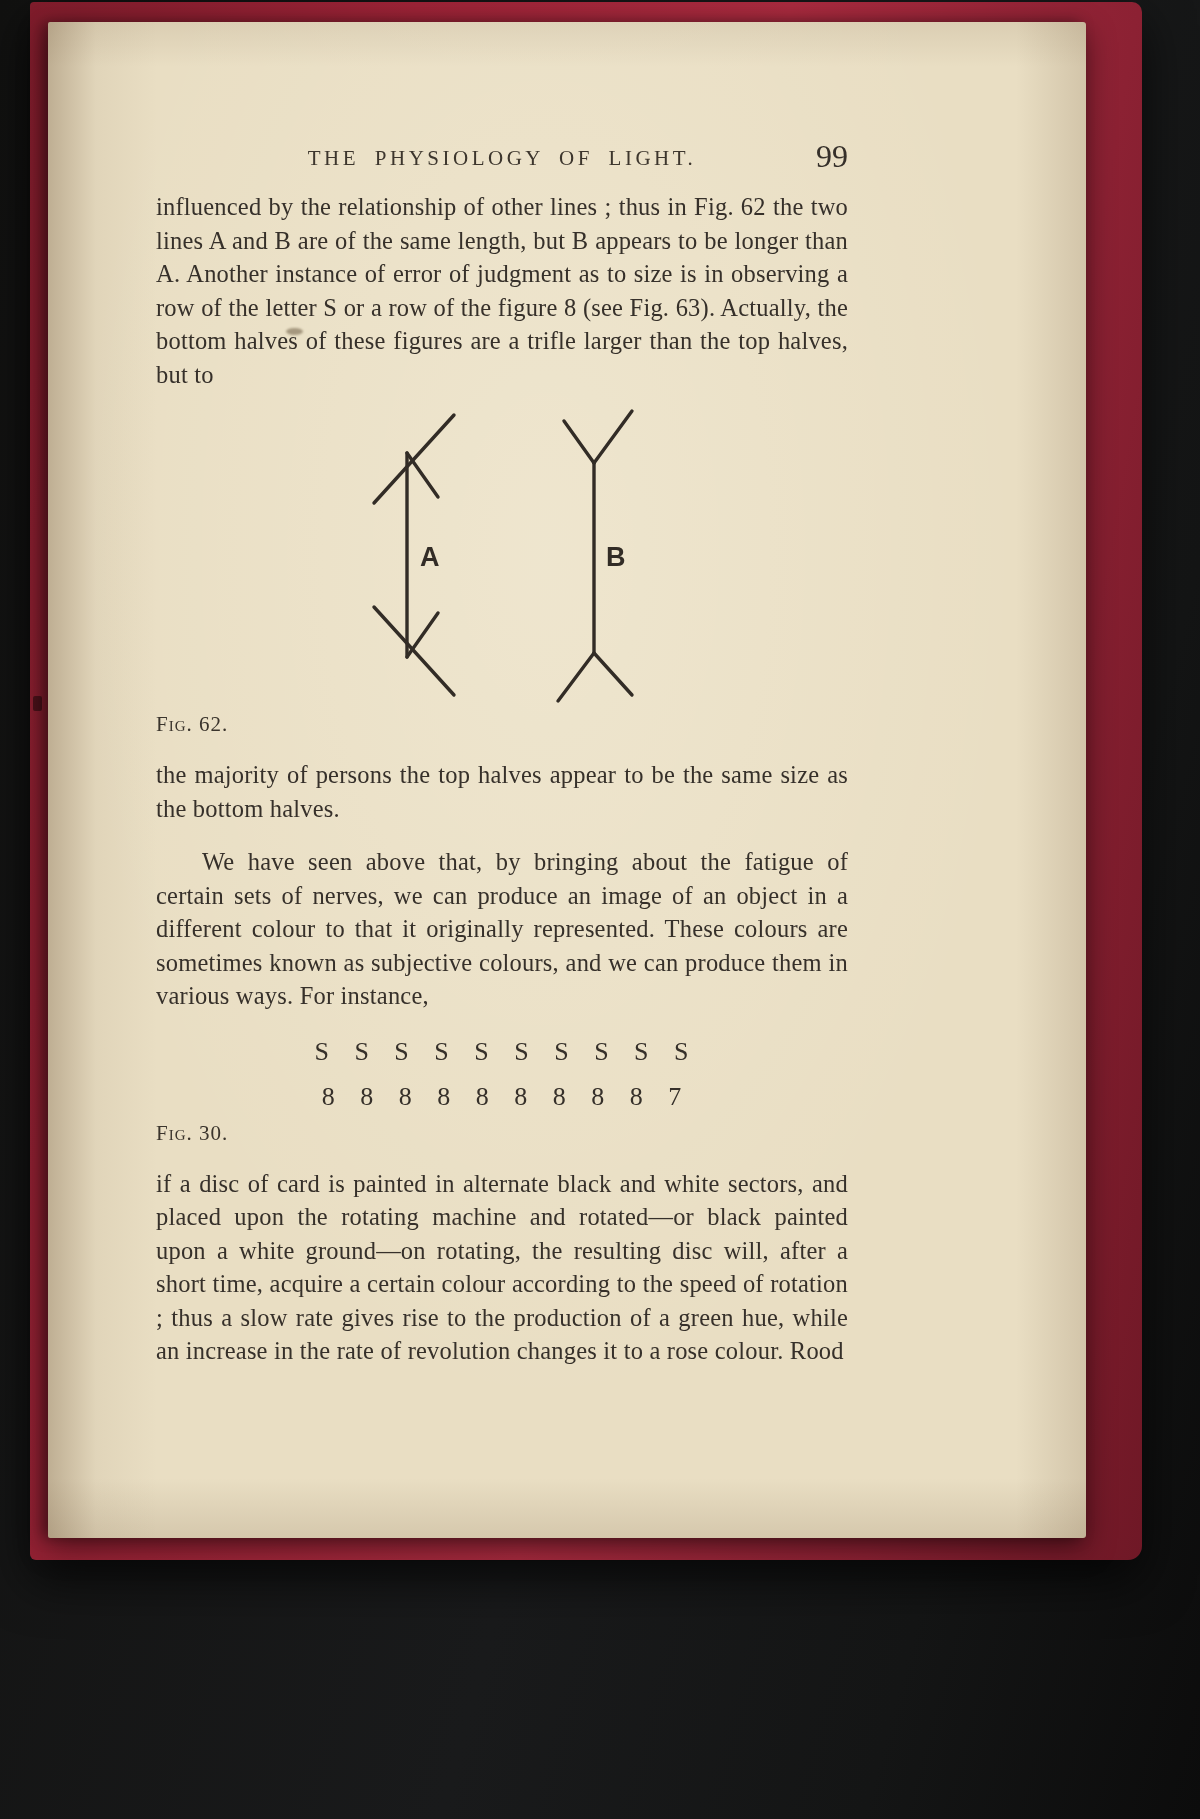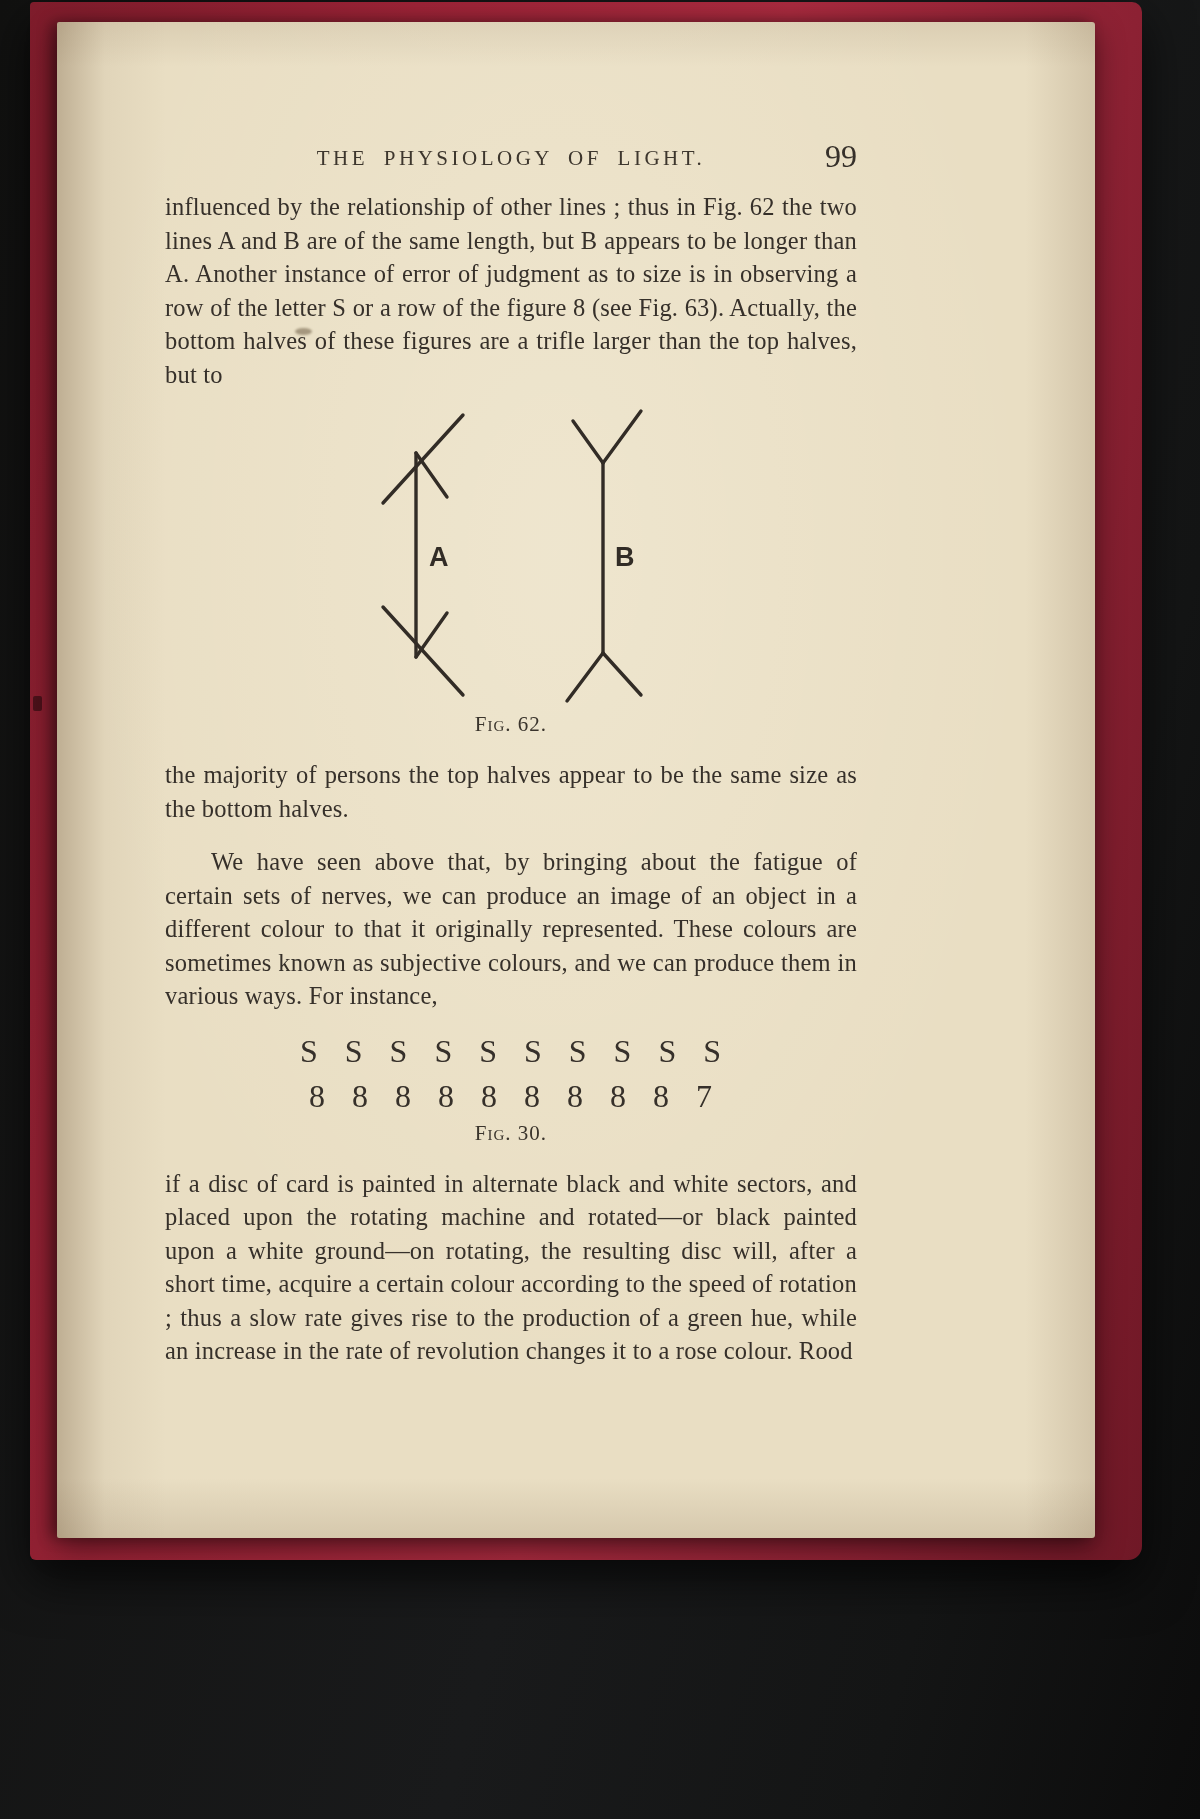--- a/index.html
+++ b/index.html
@@ -33,21 +33,21 @@
     border-radius:4px 10px 14px 6px;
     box-shadow: 0 20px 50px rgba(0,0,0,0.65);
   }
   .cover-tick {
     position:absolute; left:3px; top:694px; width:9px; height:15px;
     background:rgba(25,8,10,0.55); border-radius:2px;
   }
 
   
   .page {
-    position:absolute; left:57px; top:22px; width:1038px; height:1516px;
+    position:absolute; left:48px; top:22px; width:1038px; height:1516px;
     background:
       radial-gradient(ellipse at 48% 35%, rgba(255,252,240,0.25), rgba(255,252,240,0) 62%),
       linear-gradient(90deg, rgba(92,64,35,0.30) 0px, rgba(92,64,35,0.06) 48px, rgba(0,0,0,0) 110px),
       linear-gradient(270deg, rgba(92,64,35,0.16) 0px, rgba(0,0,0,0) 70px),
       linear-gradient(0deg, rgba(92,64,35,0.14) 0px, rgba(0,0,0,0) 60px),
       linear-gradient(180deg, rgba(92,64,35,0.10) 0px, rgba(0,0,0,0) 45px),
       #e9dec3;
     border-radius:2px 3px 3px 2px;
     box-shadow: -6px 0 14px rgba(0,0,0,0.35), 0 10px 30px rgba(0,0,0,0.45);
   }
@@ -77,32 +77,32 @@
   }
 
   p { margin:0; }
   .indent { text-indent:46px; }
   .sp-above-sm { margin-top:20px; }
 
   figure { margin:12px 0 4px; text-align:center; }
   figure svg { display:block; margin:0 auto; }
 
   .caption {
-    text-align:center;
+    text-align:left;
     font-variant:small-caps;
     font-size:21px; letter-spacing:1px;
     color:#3a342c;
     line-height:28px;
   }
   .fig62-caption { margin-top:2px; }
 
   .fig63 { margin:16px 0 10px; }
   .letter-row {
     text-align:center;
-    font-size:32px; line-height:45px;
+    font-size:26px; line-height:45px;
     word-spacing:17px; letter-spacing:1px;
     color:#36302a;
   }
 </style>
 </head>
 <body>
 
 <div class="scene">
 
   <div class="page-stack"></div>

